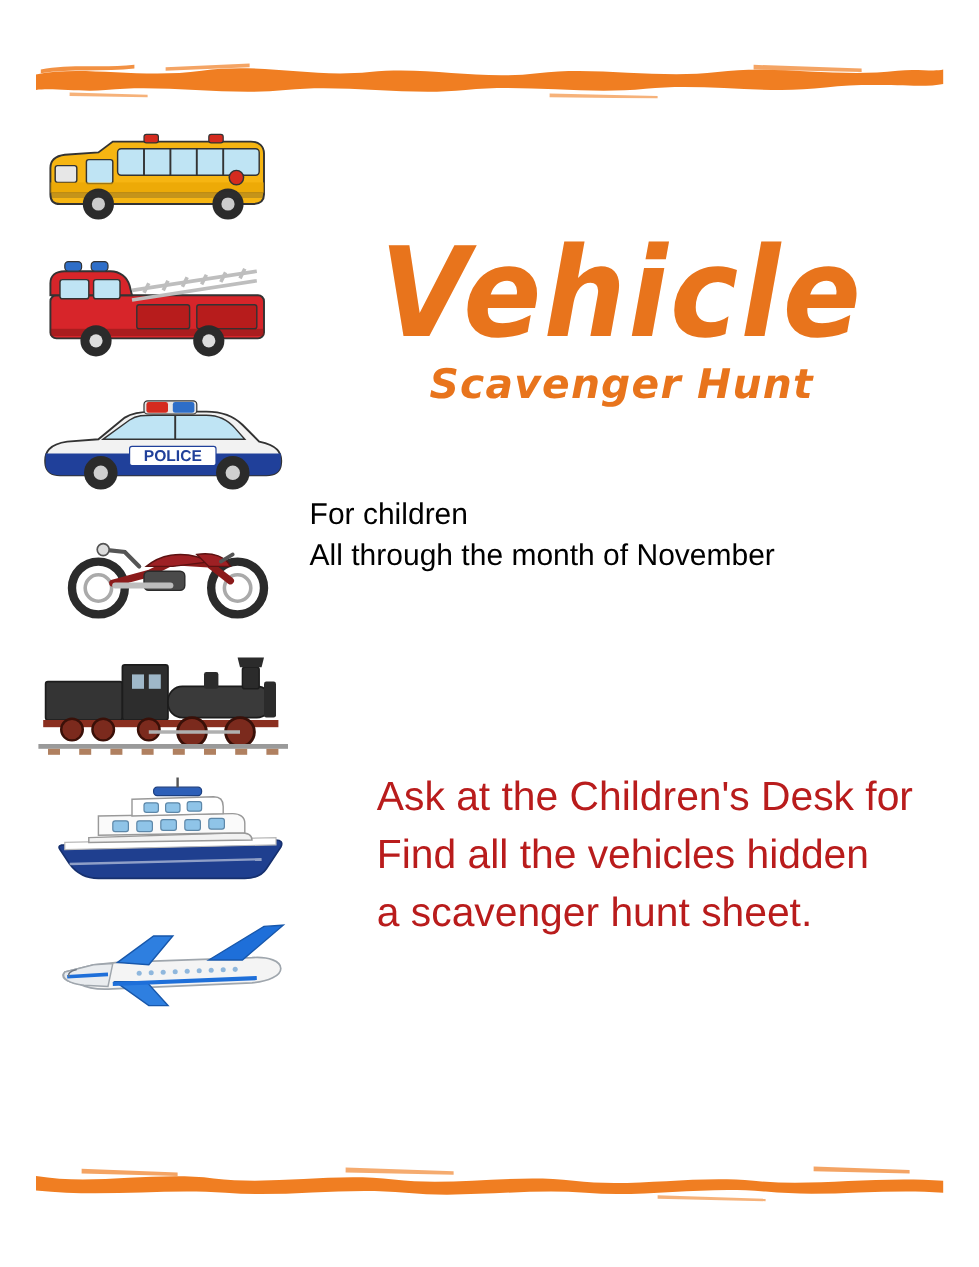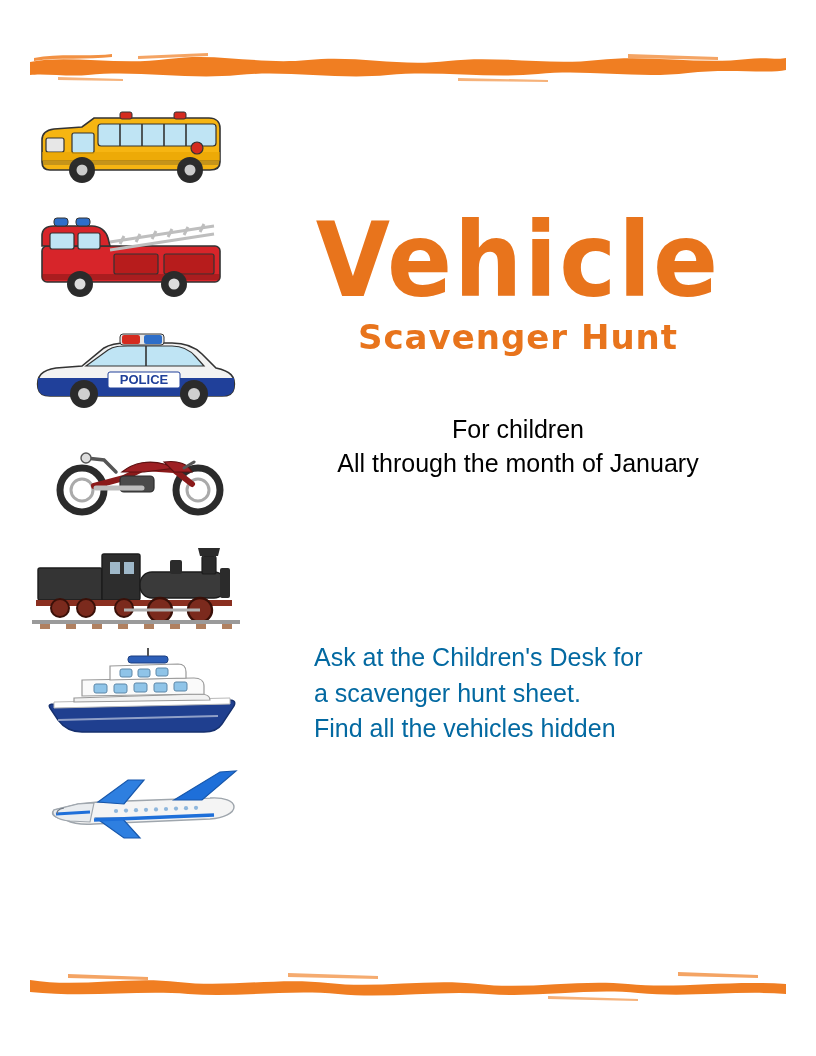--- a/index.html
+++ b/index.html
@@ -23,23 +23,24 @@
     width: 760px;
     height: 34px;
   }
   .brush.top { top: 48px; }
   .brush.bottom { top: 968px; }
 
   
   .title-block {
     position: absolute;
     left: 258px;
-    top: 212px;
+    top: 196px;
     width: 520px;
     text-align: center;
+    font-style: italic;
   }
   .title-main {
     font-family: "DejaVu Sans", sans-serif;
     font-size: 96px;
     line-height: 1.0;
     font-weight: bold;
     color: #E8741C;
     letter-spacing: 2px;
     margin: 0;
     transform: scaleY(1.08);
@@ -52,34 +53,33 @@
     color: #E8741C;
     margin: 12px 0 0 0;
     letter-spacing: 1px;
   }
 
   .subtitle-block {
     position: absolute;
     left: 258px;
     top: 412px;
     width: 520px;
-    text-align: center;
     font-size: 25px;
     line-height: 1.36;
     color: #000;
   }
 
   .body-block {
     position: absolute;
     left: 314px;
     top: 640px;
     width: 450px;
-    font-size: 25px;
+    font-size: 34px;
     line-height: 1.42;
-    color: #0369a1;
+    color: #b91c1c;
     text-align: left;
   }
 
   
   .vehicle-col {
     position: absolute;
     left: 24px;
     top: 100px;
     width: 230px;
   }
@@ -275,27 +275,27 @@
 
 </div>
 
 <div class="title-block">
   <div class="title-main">Vehicle</div>
   <div class="title-sub">Scavenger Hunt</div>
 </div>
 
 <div class="subtitle-block">
   <div>For children</div>
-  <div>All through the month of January</div>
+  <div>All through the month of November</div>
 </div>
 
 <div class="body-block">
   <div>Ask at the Children's Desk for</div>
+  <div>Find all the vehicles hidden</div>
   <div>a scavenger hunt sheet.</div>
-  <div>Find all the vehicles hidden</div>
 </div>
 
 <div class="brush bottom">
   <svg width="760" height="34" viewBox="0 0 760 34" preserveAspectRatio="none" aria-hidden="true">
     <g fill="#F07E22">
       <path d="M2,12 C50,20 100,8 150,14 C200,20 250,9 300,15 C350,21 400,10 450,16 C500,22 550,11 600,16 C650,21 700,12 758,16 L758,26 C710,22 660,30 610,25 C560,20 510,30 460,26 C410,22 360,31 310,26 C260,21 210,30 160,26 C110,22 60,30 2,24 Z"></path>
       <path d="M40,6 L120,9 L120,12 L40,10 Z" opacity="0.7"></path>
       <path d="M260,5 L350,8 L350,11 L260,9 Z" opacity="0.65"></path>
       <path d="M520,28 L610,31 L610,33 L520,31 Z" opacity="0.6"></path>
       <path d="M650,4 L730,7 L730,10 L650,8 Z" opacity="0.7"></path>

